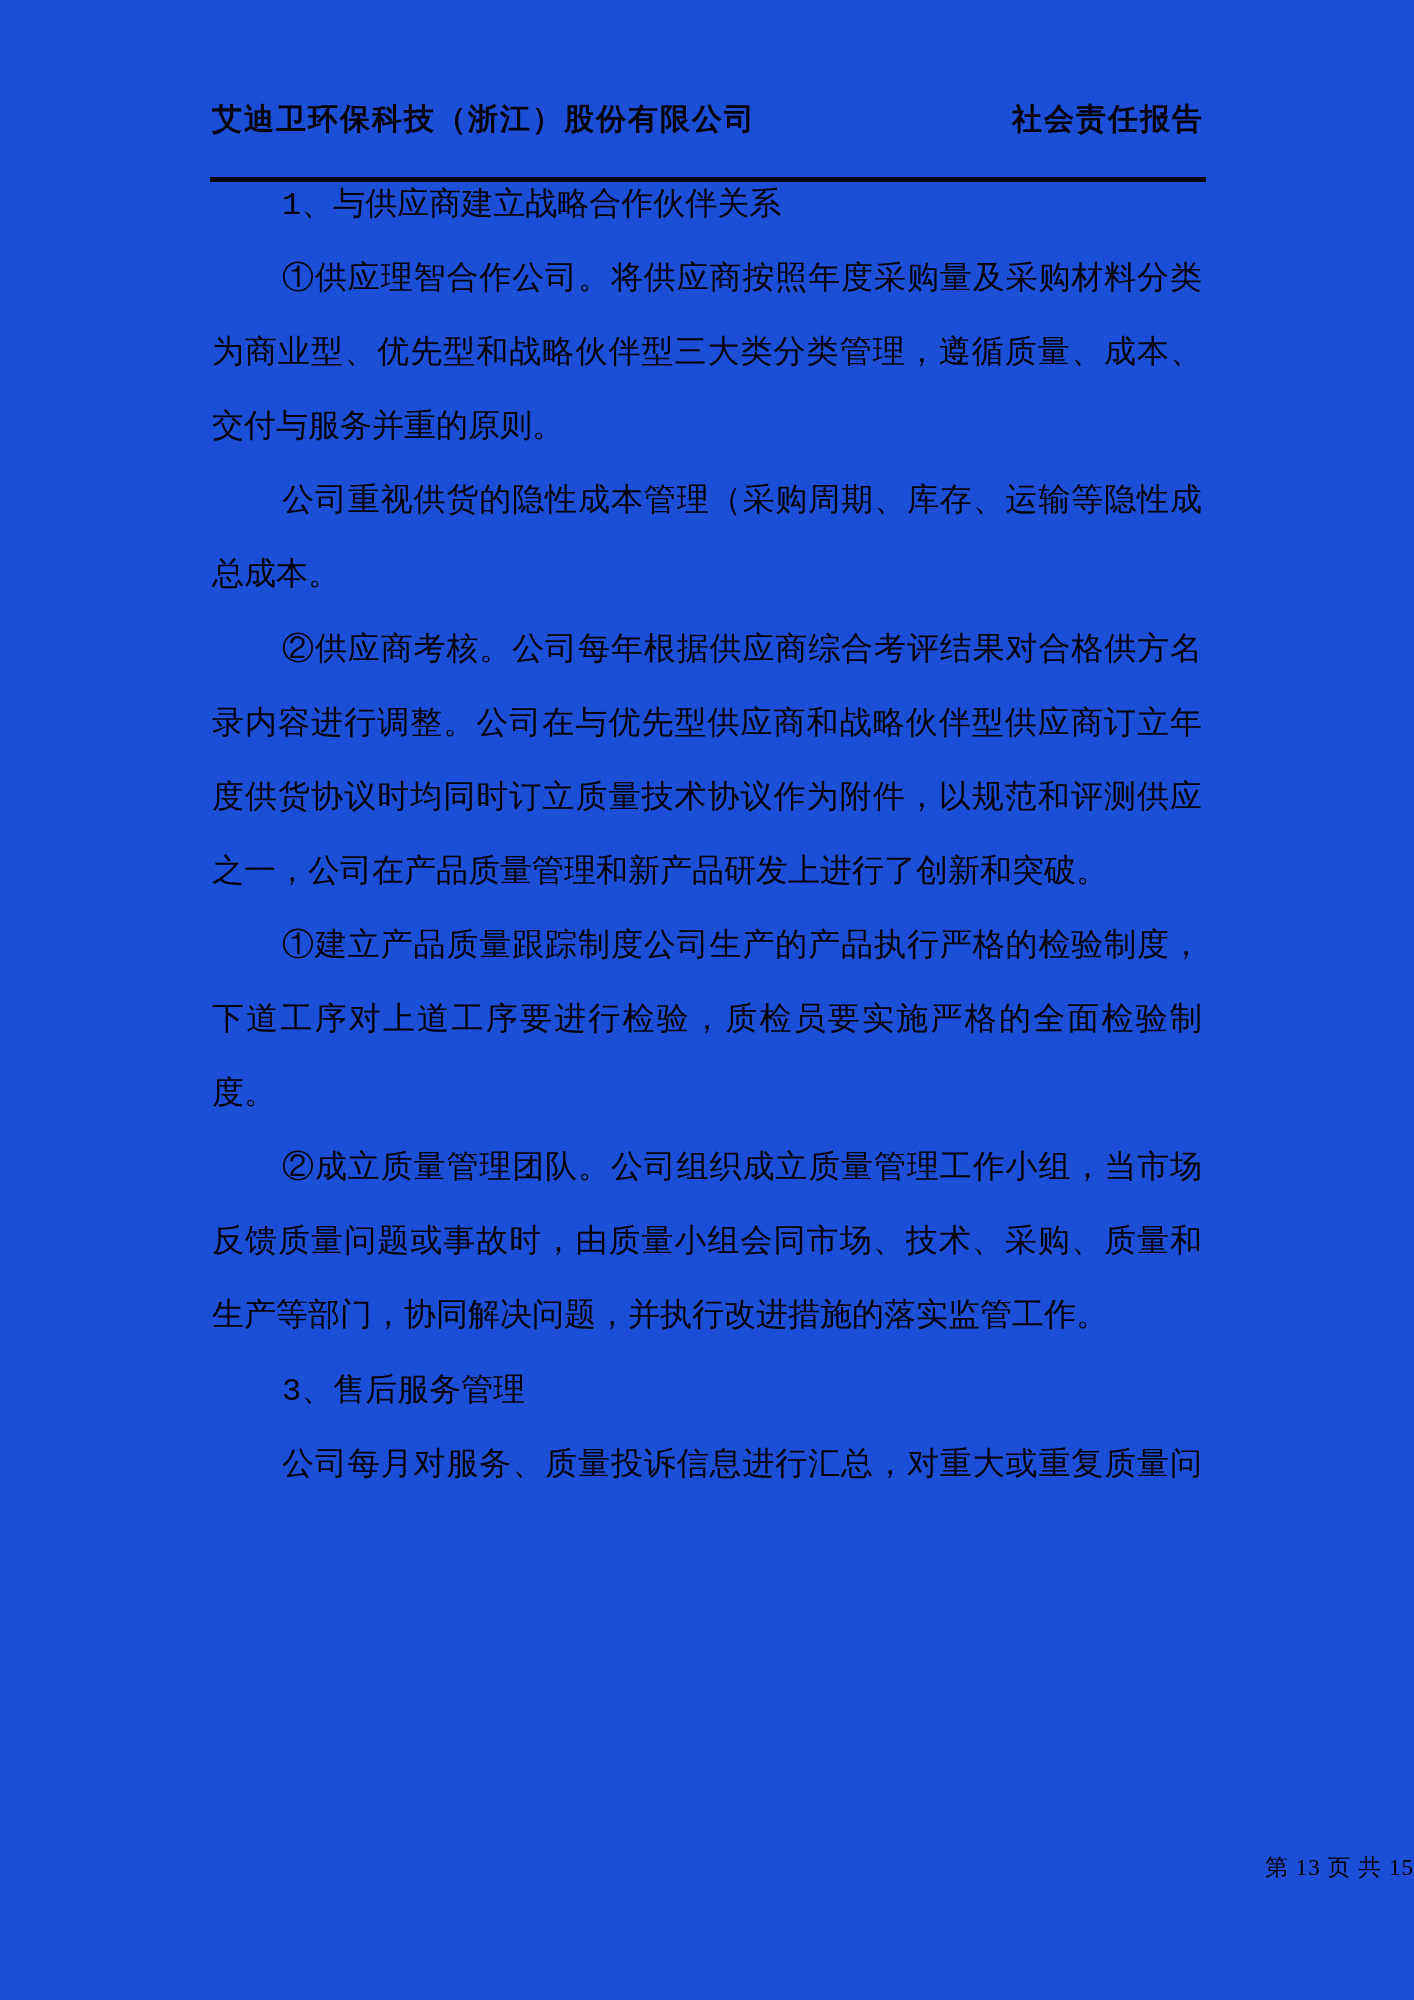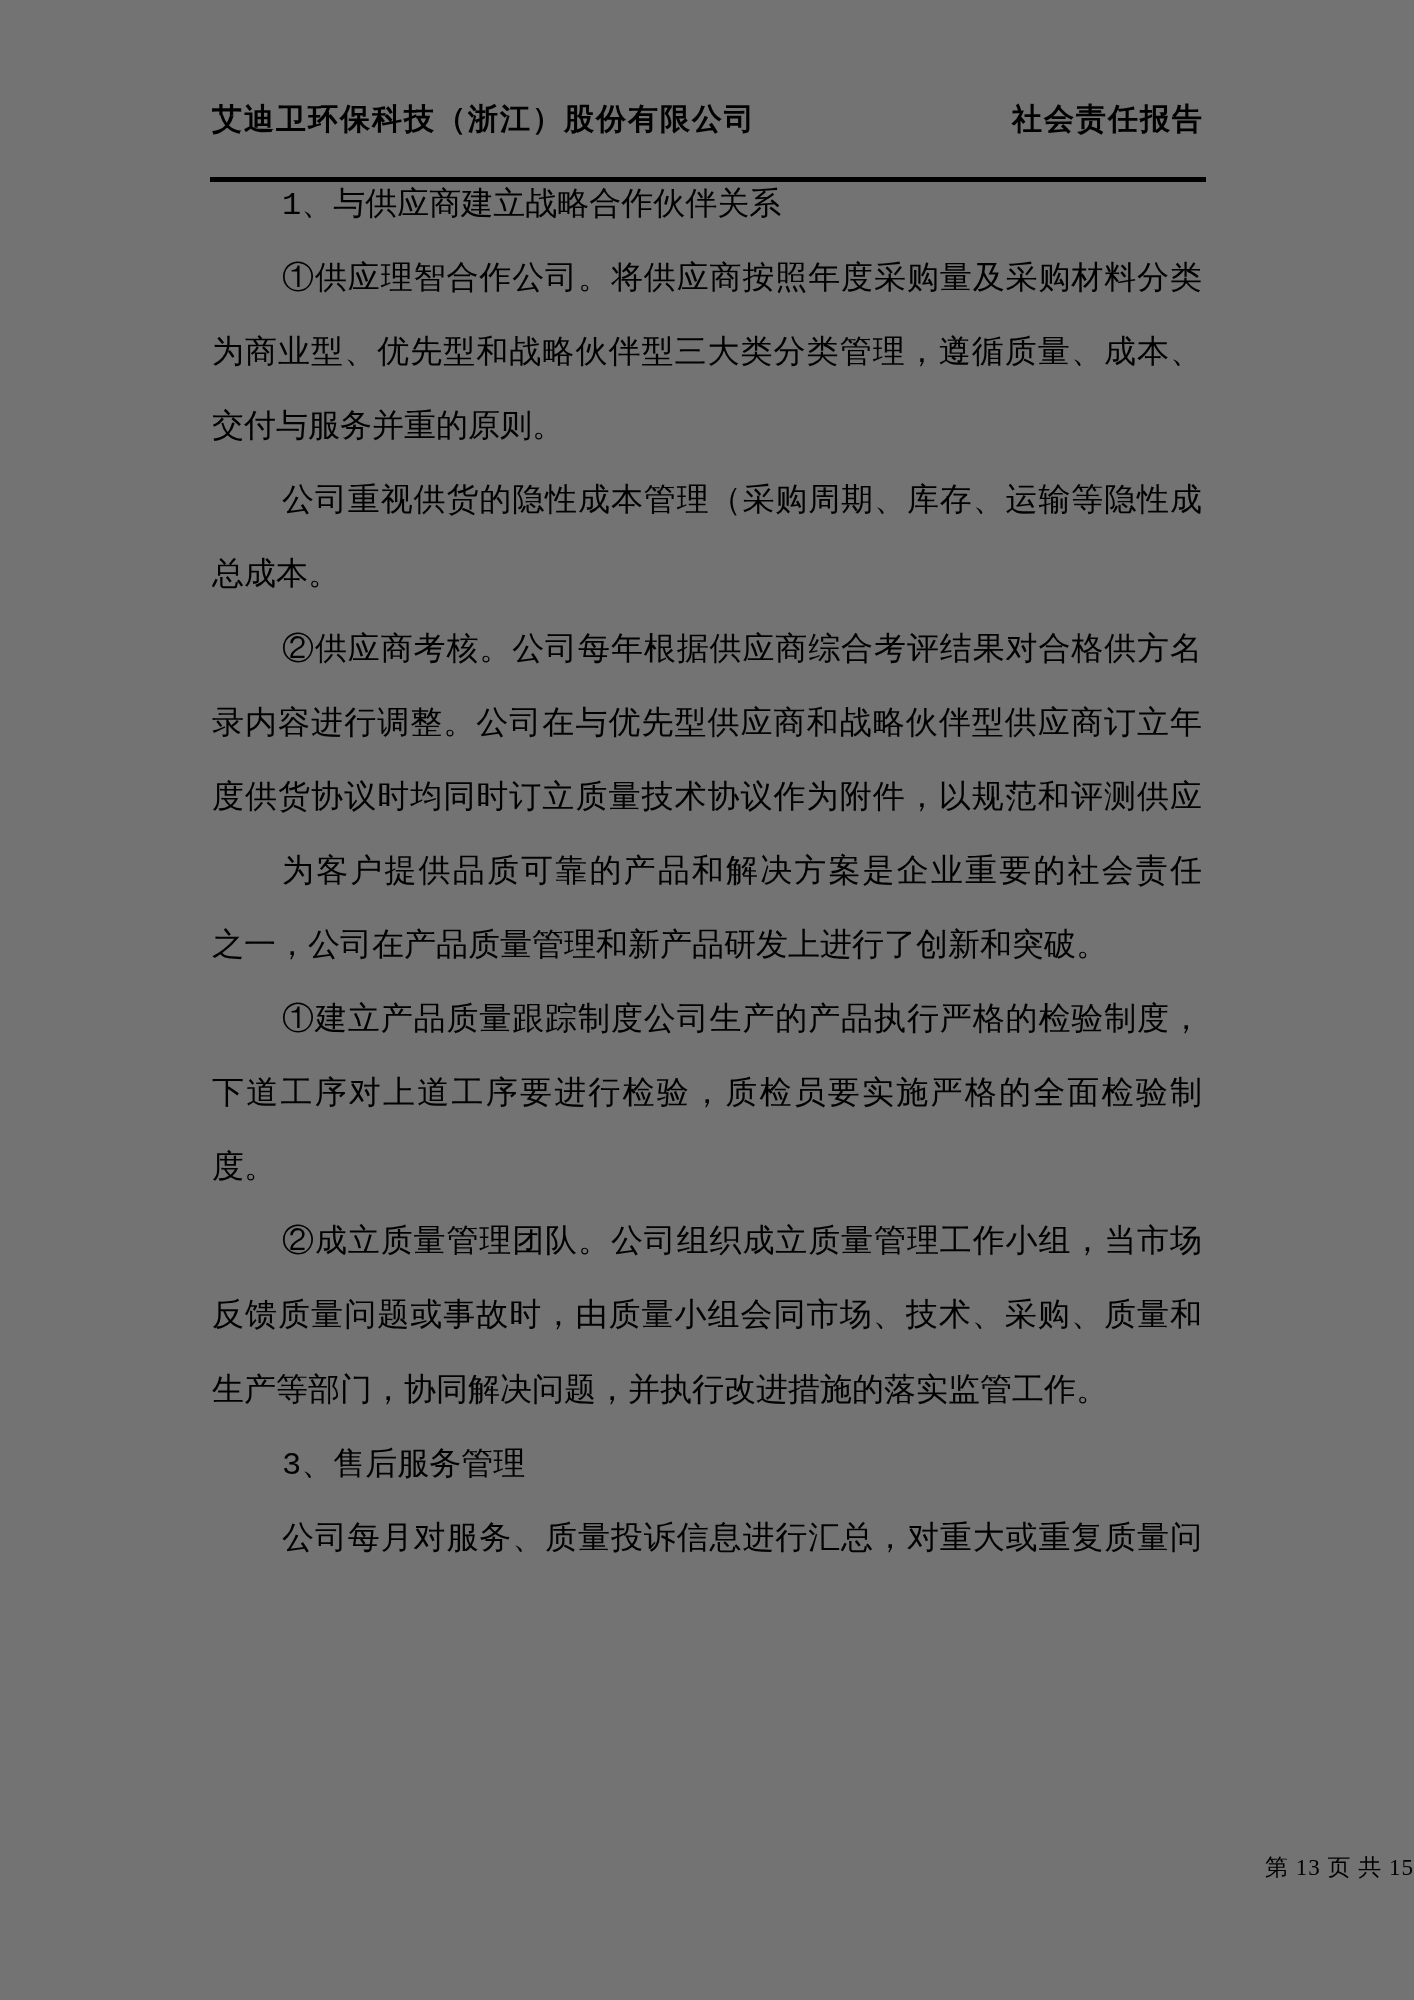--- a/index.html
+++ b/index.html
@@ -4,21 +4,21 @@
 <style>
   html, body {
     margin: 0;
     padding: 0;
     background: #ffffff;
   }
   .page {
     position: relative;
     width: 1414px;
     height: 2000px;
-    background: #737373;
+    background: #1d4ed8;
     color: #000000;
     font-family: "Liberation Serif", "DejaVu Serif", serif;
     overflow: hidden;
   }
   .header {
     position: absolute;
     left: 212px;
     width: 992px;
     top: 96px;
     height: 46px;
@@ -84,21 +84,20 @@
   <div class="doc-body">
       <div class="line i">1、与供应商建立战略合作伙伴关系</div>
       <div class="line i j">①供应理智合作公司。将供应商按照年度采购量及采购材料分类</div>
       <div class="line j">为商业型、优先型和战略伙伴型三大类分类管理，遵循质量、成本、</div>
       <div class="line">交付与服务并重的原则。</div>
       <div class="line i j">公司重视供货的隐性成本管理（采购周期、库存、运输等隐性成</div>
       <div class="line">总成本。</div>
       <div class="line i j">②供应商考核。公司每年根据供应商综合考评结果对合格供方名</div>
       <div class="line j">录内容进行调整。公司在与优先型供应商和战略伙伴型供应商订立年</div>
       <div class="line j">度供货协议时均同时订立质量技术协议作为附件，以规范和评测供应</div>
-      <div class="line i j">为客户提供品质可靠的产品和解决方案是企业重要的社会责任</div>
       <div class="line">之一，公司在产品质量管理和新产品研发上进行了创新和突破。</div>
       <div class="line i j">①建立产品质量跟踪制度公司生产的产品执行严格的检验制度，</div>
       <div class="line j">下道工序对上道工序要进行检验，质检员要实施严格的全面检验制</div>
       <div class="line">度。</div>
       <div class="line i j">②成立质量管理团队。公司组织成立质量管理工作小组，当市场</div>
       <div class="line j">反馈质量问题或事故时，由质量小组会同市场、技术、采购、质量和</div>
       <div class="line">生产等部门，协同解决问题，并执行改进措施的落实监管工作。</div>
       <div class="line i">3、售后服务管理</div>
       <div class="line i j">公司每月对服务、质量投诉信息进行汇总，对重大或重复质量问</div>
     </div>

